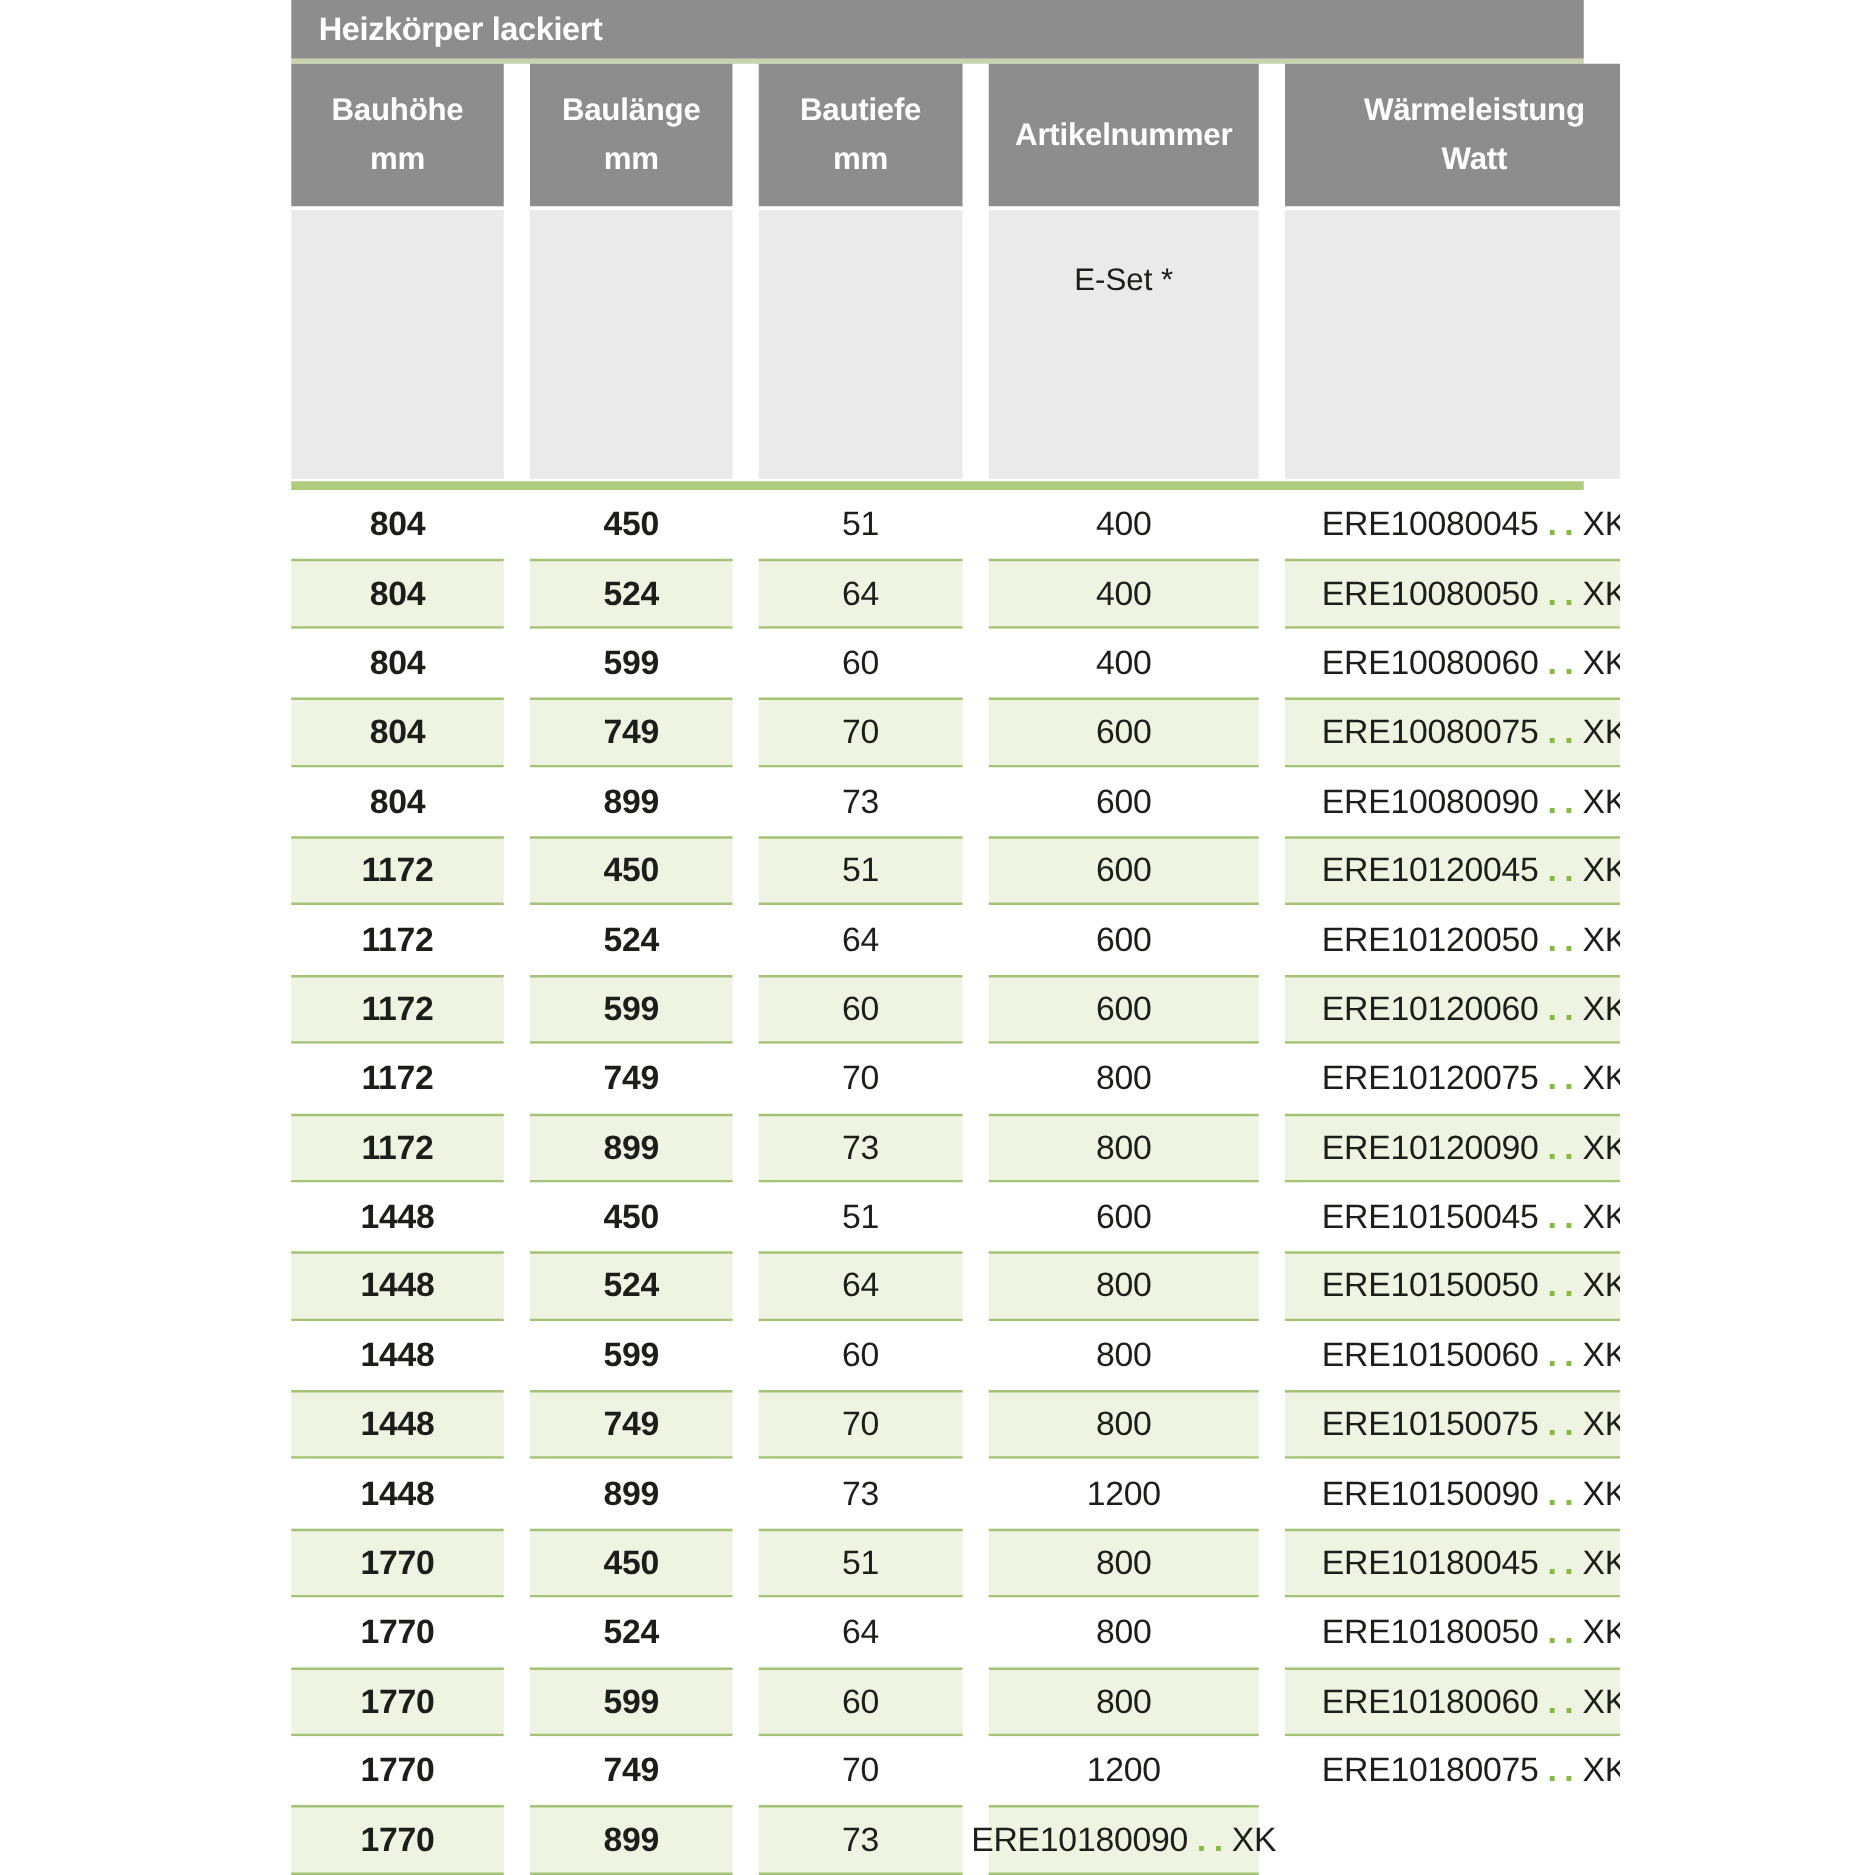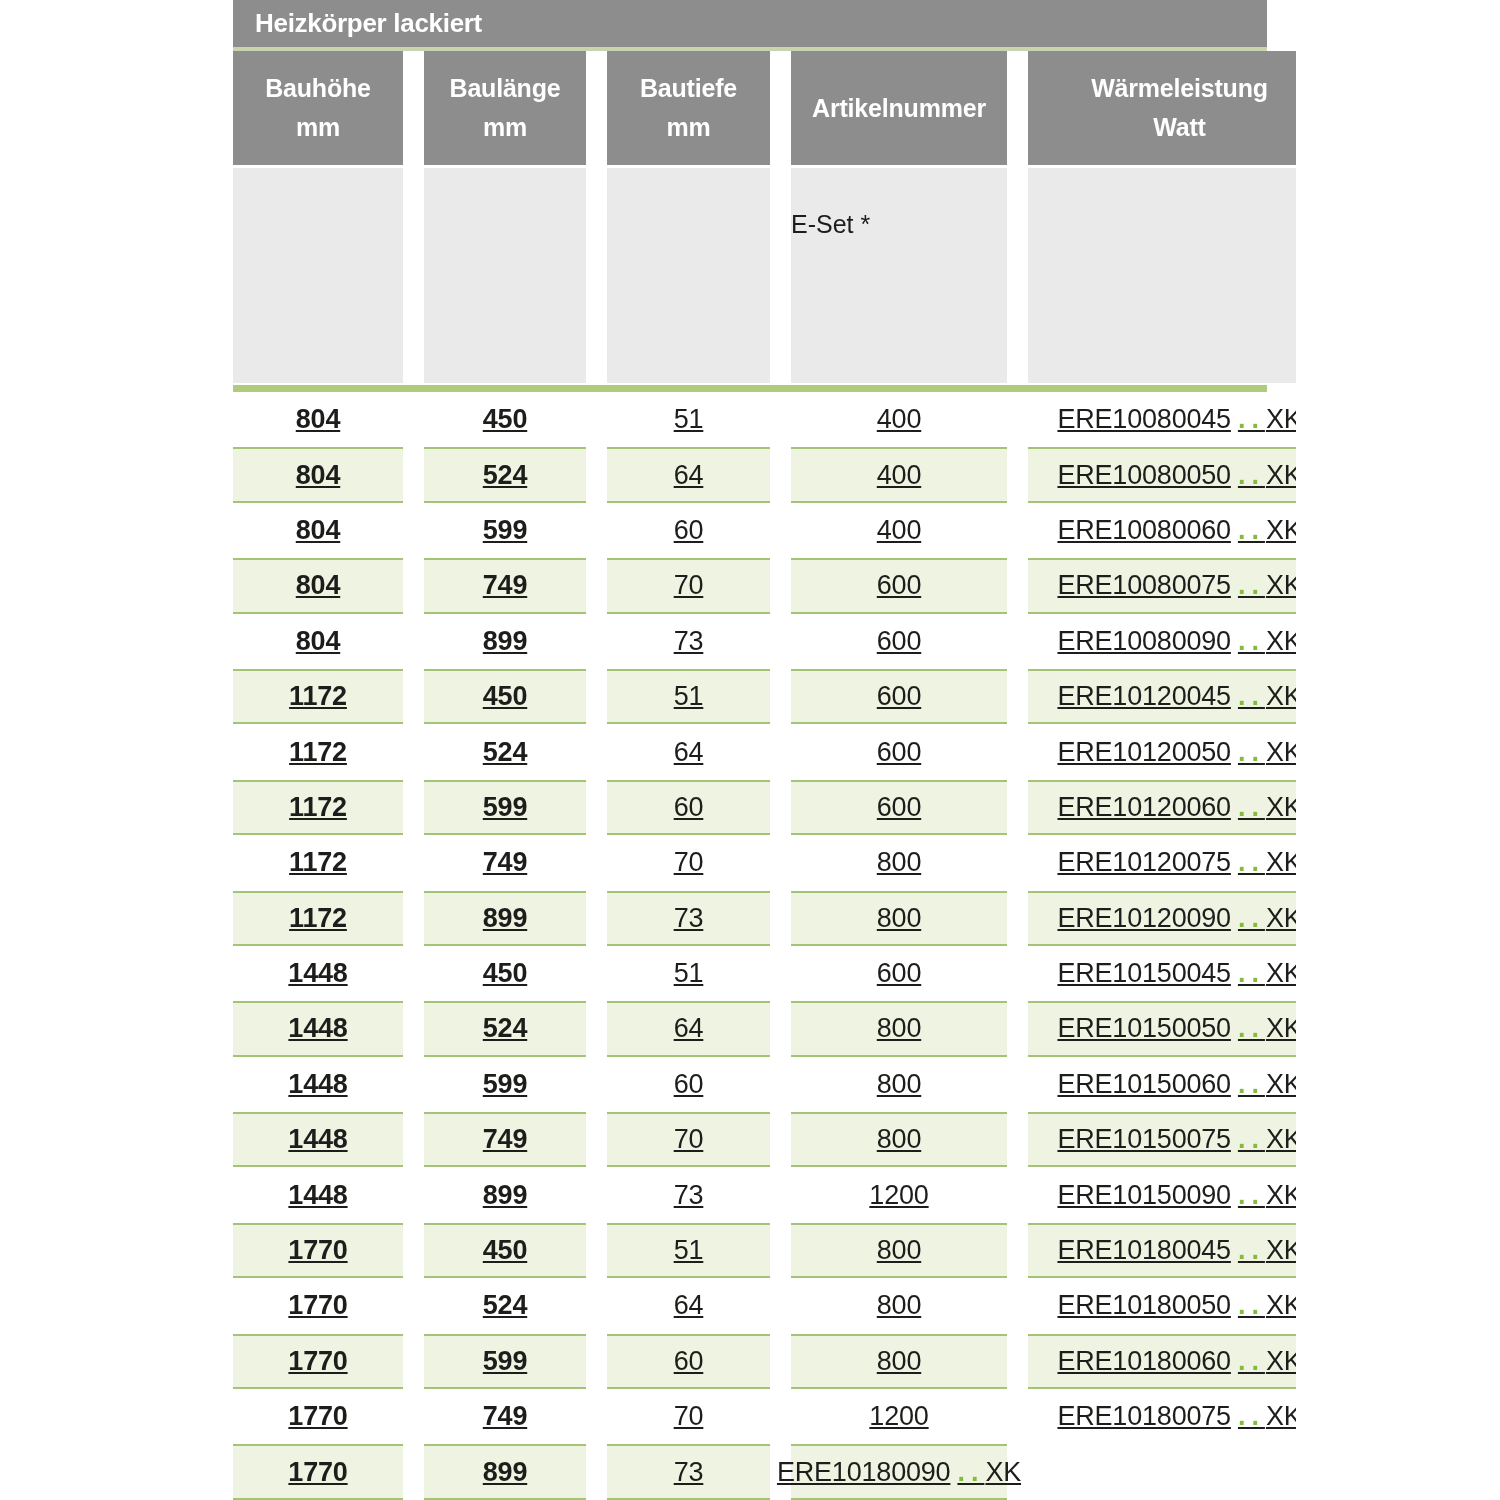--- a/index.html
+++ b/index.html
@@ -37,25 +37,25 @@
   .hcell{
     background:var(--header-gray);height:114px;
     display:flex;flex-direction:column;justify-content:center;align-items:center;
     color:var(--header-text);font-weight:bold;font-size:25px;line-height:39px;
     letter-spacing:-0.2px;
   }
   .spacer3{height:3px;background:#fff;}
   .spacer2{height:2px;background:#fff;}
   .scell{
     background:var(--subheader-gray);height:215px;box-sizing:border-box;
-    display:flex;align-items:flex-start;
+    display:flex;justify-content:center;align-items:flex-start;
   }
   .eset-label{padding-top:42px;font-size:25px;color:var(--text-dark);}
   .thick-line{height:7px;background:var(--section-line-green);}
-  .row{height:55.4px;text-decoration:underline;}
+  .row{height:55.4px;}
   .cell{
     display:flex;align-items:center;justify-content:center;
     font-size:27px;box-sizing:border-box;background:#fff;
     letter-spacing:-0.2px;white-space:nowrap;
   }
   .row.green .cell{
     background:var(--row-fill-green);
     border-top:2px solid var(--row-border-green);
     border-bottom:2px solid var(--row-border-green);
   }

